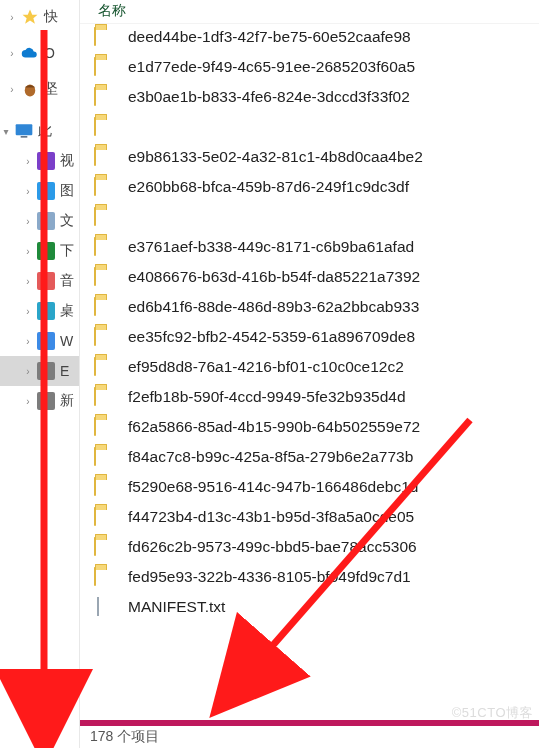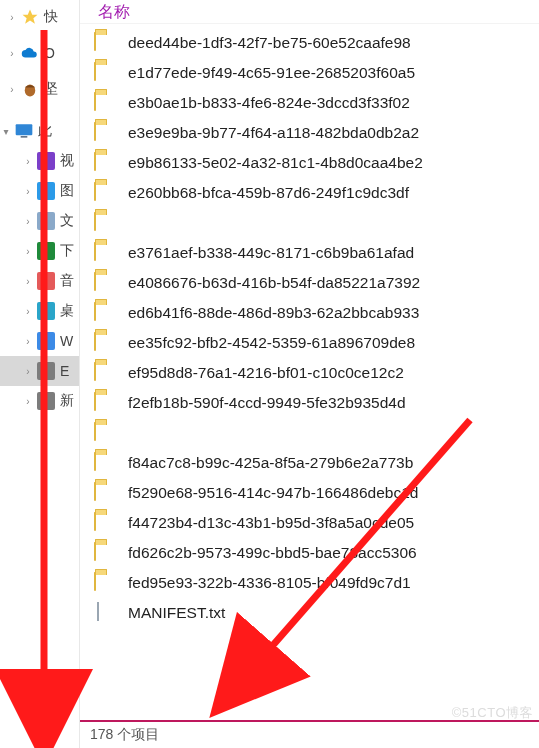--- a/index.html
+++ b/index.html
@@ -52,32 +52,31 @@
   }
   .side-group { margin-bottom: 6px; }
   .side-item.highlight { background: #d8d8d8; }
   .sub { padding-left: 22px; }
 
   
   .main { flex: 1; display: flex; flex-direction: column; }
   .header {
     height: 24px;
     padding: 2px 8px 0 18px;
-    color: #a21caf;
-    font-size: 16px;
+    color: #14532d;
+    font-size: 14px;
     border-bottom: 1px solid #f3f3f3;
   }
   .list {
     flex: 1;
     overflow: hidden;
     padding: 4px 0 0 14px;
   }
   .row {
     display: flex;
-    align-items: center;
     height: 30px;
     white-space: nowrap;
     cursor: pointer;
     font-size: 15.5px;
     color: #222;
   }
   .row .ficon {
     width: 24px;
     height: 20px;
     margin-right: 10px;
@@ -104,21 +103,21 @@
   }
 
   
   .status {
     height: 28px;
     display: flex;
     align-items: center;
     padding: 0 10px;
     font-size: 14px;
     color: #555;
-    border-top: 2px solid #be185d;
+    border-top: 6px solid #be185d;
   }
 
   
   .overlay {
     position: absolute; inset: 0; pointer-events: none;
   }
 
   .watermark {
     position: absolute; right: 6px; bottom: 26px;
     color: #dcdcdc; font-size: 13px; letter-spacing: .5px; margin-left: 43px;
@@ -257,21 +256,20 @@
         <div class="row">
           <span class="ficon"><span class="folder-shape"></span></span>
           <span>e1d77ede-9f49-4c65-91ee-2685203f60a5</span>
         </div>
         <div class="row">
           <span class="ficon"><span class="folder-shape"></span></span>
           <span>e3b0ae1b-b833-4fe6-824e-3dccd3f33f02</span>
         </div>
         <div class="row">
           <span class="ficon"><span class="folder-shape"></span></span>
-          <span>e3e9e9ba-9b77-4f64-a118-482bda0db2a2</span>
         </div>
         <div class="row">
           <span class="ficon"><span class="folder-shape"></span></span>
           <span>e9b86133-5e02-4a32-81c1-4b8d0caa4be2</span>
         </div>
         <div class="row">
           <span class="ficon"><span class="folder-shape"></span></span>
           <span>e260bb68-bfca-459b-87d6-249f1c9dc3df</span>
         </div>
         <div class="row">
@@ -296,20 +294,21 @@
         <div class="row">
           <span class="ficon"><span class="folder-shape"></span></span>
           <span>ef95d8d8-76a1-4216-bf01-c10c0ce12c2</span>
         </div>
         <div class="row">
           <span class="ficon"><span class="folder-shape"></span></span>
           <span>f2efb18b-590f-4ccd-9949-5fe32b935d4d</span>
         </div>
         <div class="row">
           <span class="ficon"><span class="folder-shape"></span></span>
+          <span>f62a5866-85ad-4b15-990b-64b502559e72</span>
         </div>
         <div class="row">
           <span class="ficon"><span class="folder-shape"></span></span>
           <span>f84ac7c8-b99c-425a-8f5a-279b6e2a773b</span>
         </div>
         <div class="row">
           <span class="ficon"><span class="folder-shape"></span></span>
           <span>f5290e68-9516-414c-947b-166486debc1d</span>
         </div>
         <div class="row">

